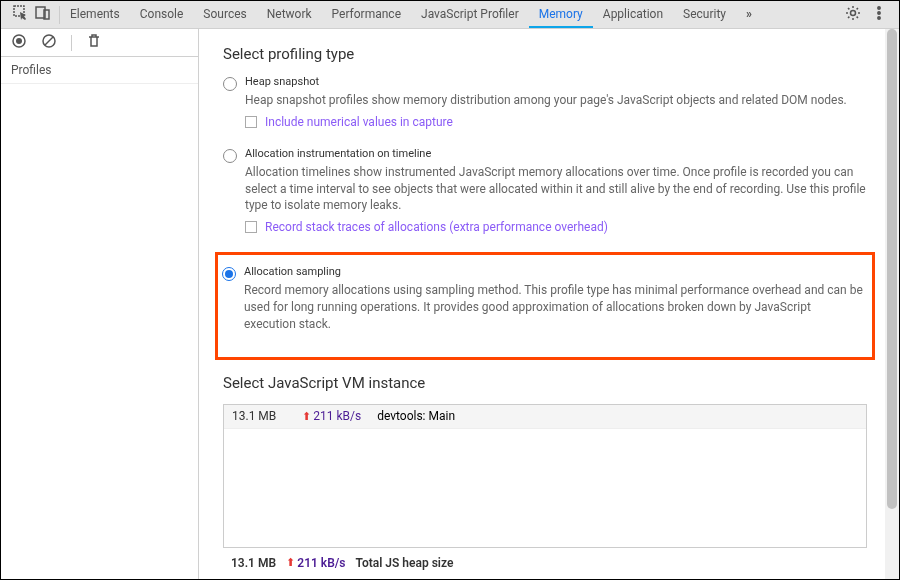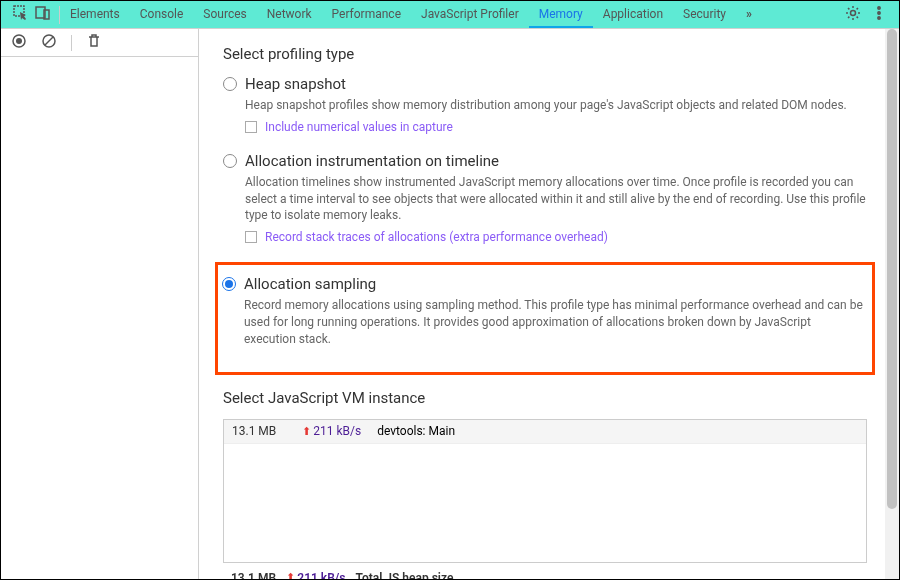--- a/index.html
+++ b/index.html
@@ -1,39 +1,39 @@
 <!DOCTYPE html>
 <html><head>
 <meta charset="utf-8">
 <style>
 * { box-sizing: border-box; margin: 0; padding: 0; }
 body { font-family: "Segoe UI", Roboto, Arial, sans-serif; font-size: 12px; color: #333; background: #fff; width: 900px; height: 580px; overflow: hidden; border: 1px solid #000; position: relative; }
 
-.topbar { display: flex; align-items: center; height: 28px; border-bottom: 1px solid #d0d0d0; padding: 0 4px; background: #5eead4; }
+.topbar { display: flex; align-items: center; height: 28px; border-bottom: 1px solid #d0d0d0; padding: 0 4px; background: #e5e5e5; }
 .topbar .inspect-icons { display: flex; gap: 6px; padding: 0 8px; align-items: center; }
 .topbar .tabs { display: flex; flex: 1; align-items: stretch; height: 100%; }
 .topbar .tab { padding: 0 10px; display: flex; align-items: center; color: #555; cursor: pointer; border-bottom: 2px solid transparent; font-size: 12px; }
 .topbar .tab.active { color: #1a73e8; border-bottom: 2px solid #0ea5e9; }
 .topbar .right-icons { display: flex; gap: 10px; padding: 0 8px; align-items: center; color: #555; }
 
 .icon-svg { width: 16px; height: 16px; fill: none; stroke: #555; stroke-width: 1.5; }
 
 .body-row { display: flex; height: calc(100% - 28px); }
 .sidebar { width: 198px; border-right: 1px solid #d0d0d0; display: flex; flex-direction: column; }
 .sidebar-toolbar { display: flex; align-items: center; gap: 14px; height: 28px; padding: 0 10px; border-bottom: 1px solid #d0d0d0; }
 .sidebar-section { padding: 6px 10px; color: #555; font-size: 12px; border-bottom: 1px solid #eee; }
 
 .main { flex: 1; overflow-y: auto; padding: 16px 32px 10px 24px; position: relative; }
 .section-title { font-size: 15px; color: #333; margin-bottom: 12px; }
 .opt { display: flex; align-items: flex-start; margin-bottom: 6px; }
 .radio { width: 14px; height: 14px; border: 1px solid #888; border-radius: 50%; margin-right: 8px; margin-top: 2px; flex-shrink: 0; position: relative; cursor: pointer; }
 .radio.selected { border-color: #1a73e8; }
 .radio.selected::after { content: ""; position: absolute; left: 2px; top: 2px; width: 8px; height: 8px; border-radius: 50%; background: #1a73e8; }
 .opt-content { flex: 1; }
-.opt-label { font-size: 15px; color: #333; margin-bottom: 4px; }
+.opt-label { font-size: 11px; color: #333; margin-bottom: 4px; }
 .opt-desc { font-size: 12px; color: #666; line-height: 1.4; margin-bottom: 6px; }
 .sub-check { display: flex; align-items: center; margin: 4px 0 12px 0; }
 .checkbox { width: 12px; height: 12px; border: 1px solid #aaa; margin-right: 8px; cursor: pointer; }
 .sub-check-label { font-size: 12px; color: #8b5cf6; }
 
 .highlight-box { border: 3px solid #ff4500; padding: 10px 8px 8px 4px; margin: 6px -8px 14px -8px; }
 
 .vm-box { border: 1px solid #ccc; height: 144px; margin-top: 8px; }
 .vm-row { display: flex; align-items: center; height: 24px; padding: 0 8px; background: #f5f5f5; border-bottom: 1px solid #eee; font-size: 12px; gap: 10px; }
 .mem-size { color: #333; width: 60px; }
@@ -116,20 +116,21 @@
             <line x1="4" y1="12" x2="12" y2="4"></line>
           </svg>
       </span>
       <span style="width:1px;height:16px;background:#ccc;"></span>
       <span>
         <svg class="icon-svg" viewBox="0 0 16 16">
             <path d="M3 4h10M5 4v9h6V4M6 4V2h4v2"></path>
           </svg>
       </span>
     </div>
+    <div class="sidebar-section">Profiles</div>
   </div>
 
   <div class="main">
     <div class="section-title">Select profiling type</div>
 
     <div class="opt">
       <div class="radio"></div>
       <div class="opt-content">
         <div class="opt-label">Heap snapshot</div>
         <div class="opt-desc">Heap snapshot profiles show memory distribution among your page's JavaScript objects and related DOM nodes.</div>

